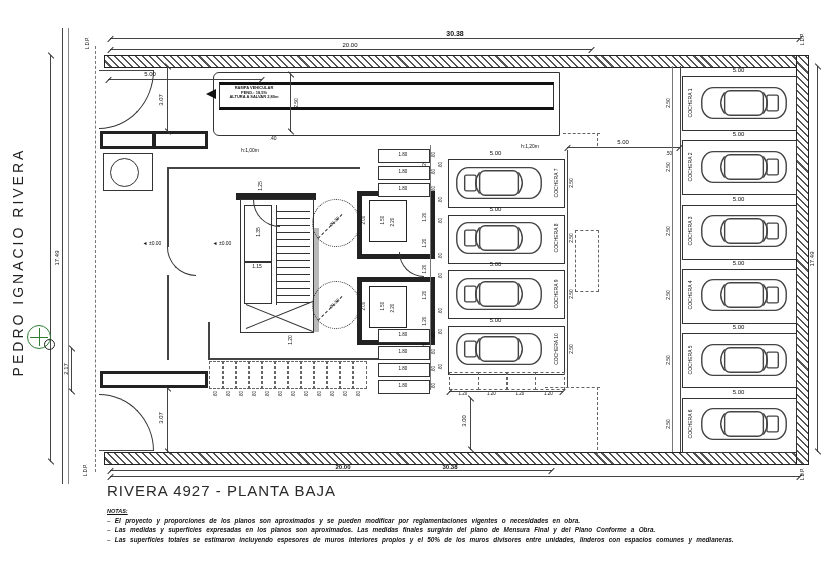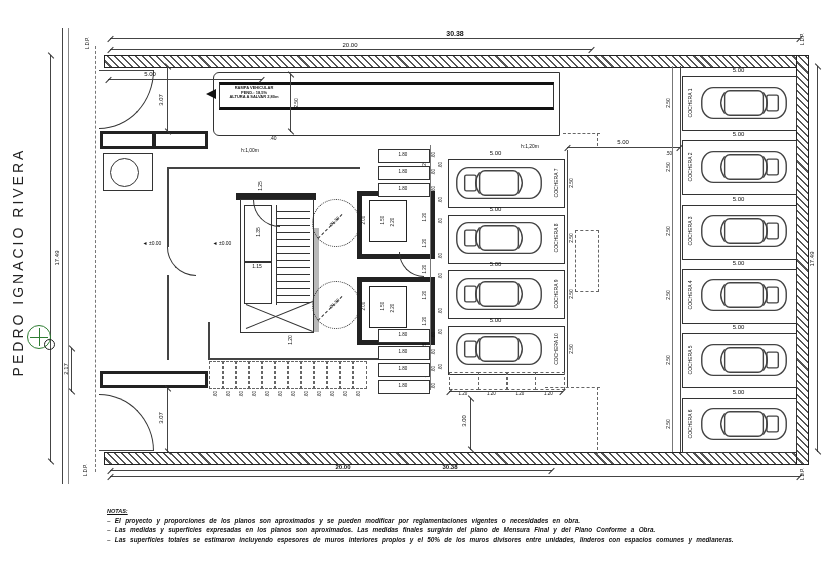--- a/index.html
+++ b/index.html
@@ -402,20 +402,21 @@
       <div class="L f45" style="left:463px;top:394px;">1.20</div>
       <div class="boxd" style="left:477.5px;top:372px;width:28px;height:16px;background:none;"></div>
       <div class="L f45" style="left:491.5px;top:394px;">1.20</div>
       <div class="boxd" style="left:506px;top:372px;width:28px;height:16px;background:none;"></div>
       <div class="L f45" style="left:520px;top:394px;">1.20</div>
       <div class="boxd" style="left:534.5px;top:372px;width:28px;height:16px;background:none;"></div>
       <div class="L f45" style="left:548.5px;top:394px;">1.20</div>
       <div class="hline tickh" style="left:449px;top:391px;width:114px;"></div>
     </div>
 
+  <div class="title" style="left:107px;top:482px;">RIVERA 4927  - PLANTA BAJA</div>
   <div class="notes" style="left:107px;top:508px;">
     <div class="nh">NOTAS:</div>
     <div id="notes-items">
         <div class="ni">–  El proyecto y proporciones de los planos son aproximados y se pueden modificar por reglamentaciones vigentes o necesidades en obra.</div>
         <div class="ni">–  Las medidas y superficies expresadas en los planos son aproximados. Las medidas finales surgirán del plano de Mensura Final y del Plano Conforme a Obra.</div>
         <div class="ni">–  Las superficies totales se estimaron incluyendo espesores de muros interiores propios y el 50% de los muros divisores entre unidades, linderos con espacios comunes y medianeras.</div>
       </div>
   </div>
 </div>
 

